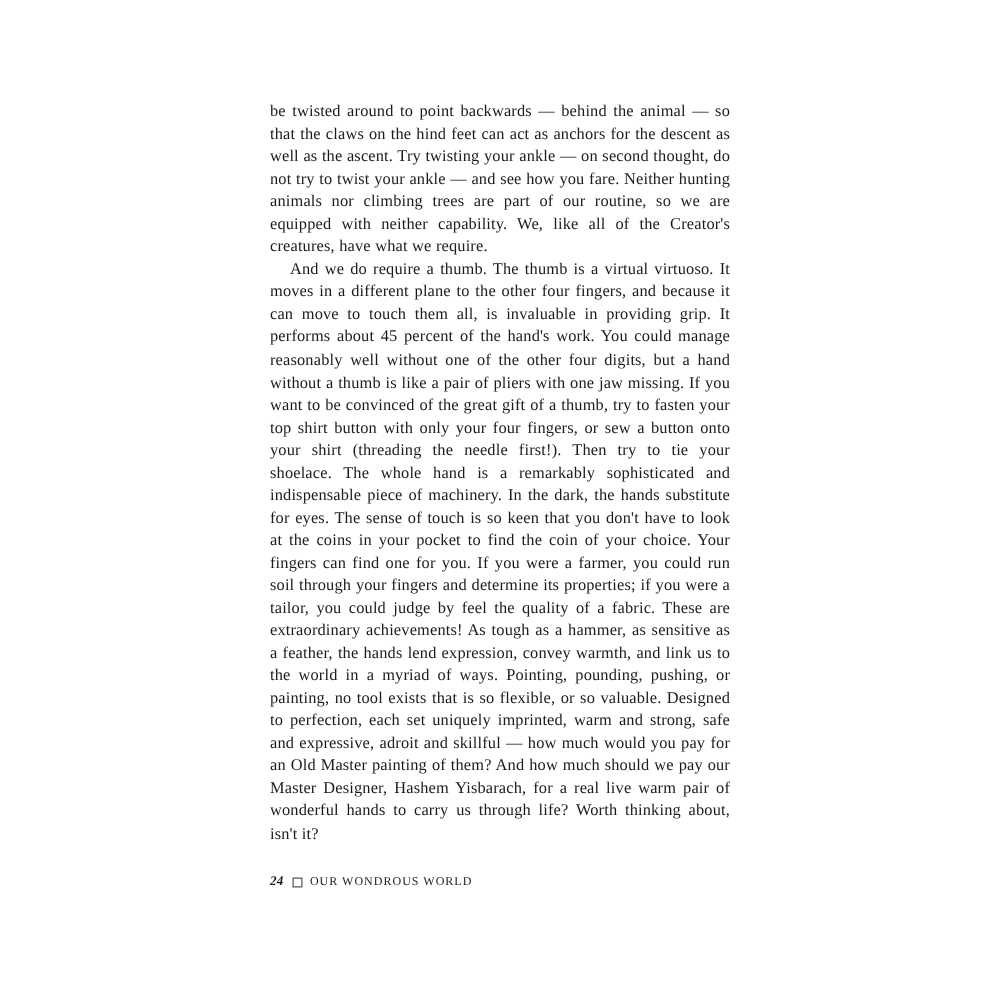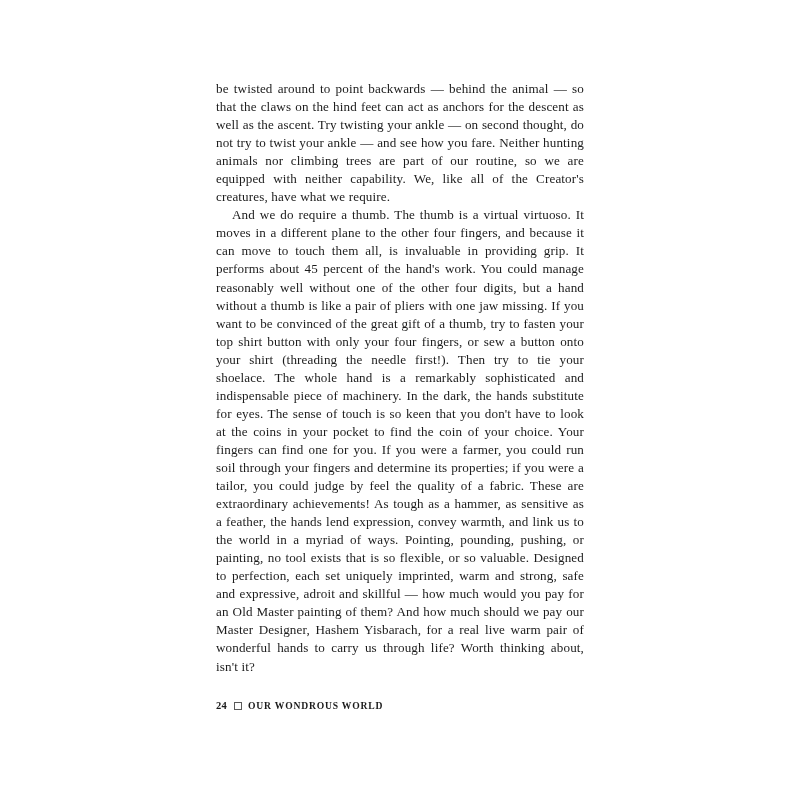--- a/index.html
+++ b/index.html
@@ -55,38 +55,38 @@
     display: flex;
     align-items: center;
     white-space: nowrap;
   }
 
   .folio-number {
     font-size: 10.5px;
     font-weight: bold;
     color: #1b1b1b;
     letter-spacing: 0.02em;
+    font-style: italic;
   }
 
   .footer-separator {
     display: inline-block;
     width: 6px;
     height: 6px;
     border: 1px solid #5a5a5a;
     background: transparent;
     margin: 0 6px 0 7px;
     flex: none;
   }
 
   .running-head {
     font-size: 9.6px;
     color: #1b1b1b;
     text-transform: uppercase;
     letter-spacing: 0.085em;
-    font-weight: bold;
   }
 </style>
 </head>
 <body>
 
 <div class="page">
 
   <div class="text-column">
 
     <p class="body-paragraph">be twisted around to point backwards — behind the animal — so that the claws on the hind feet can act as anchors for the descent as well as the ascent. Try twisting your ankle — on second thought, do not try to twist your ankle — and see how you fare. Neither hunting animals nor climbing trees are part of our routine, so we are equipped with neither capability. We, like all of the Creator's creatures, have what we require.</p>

